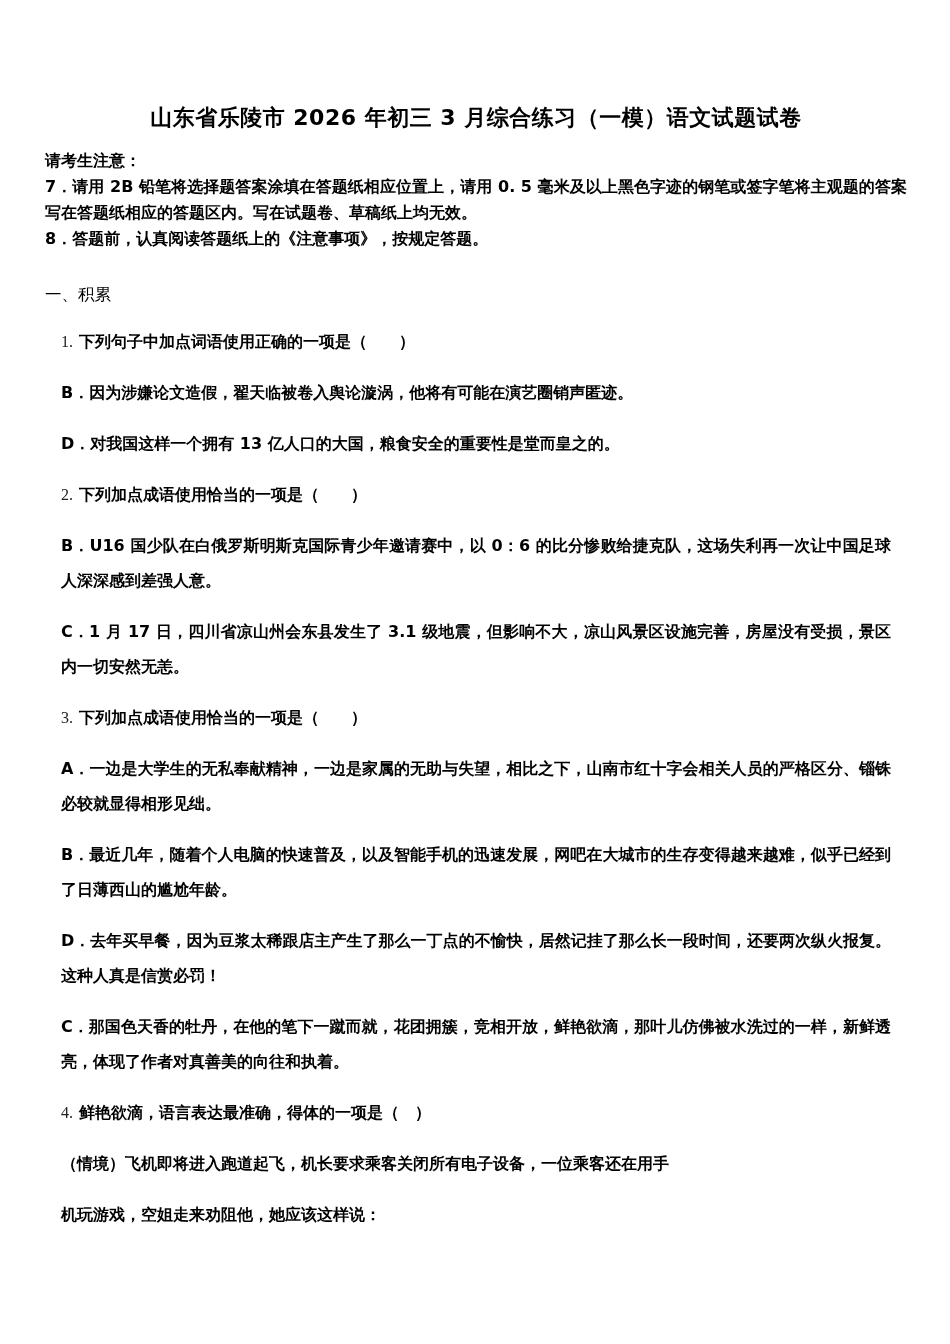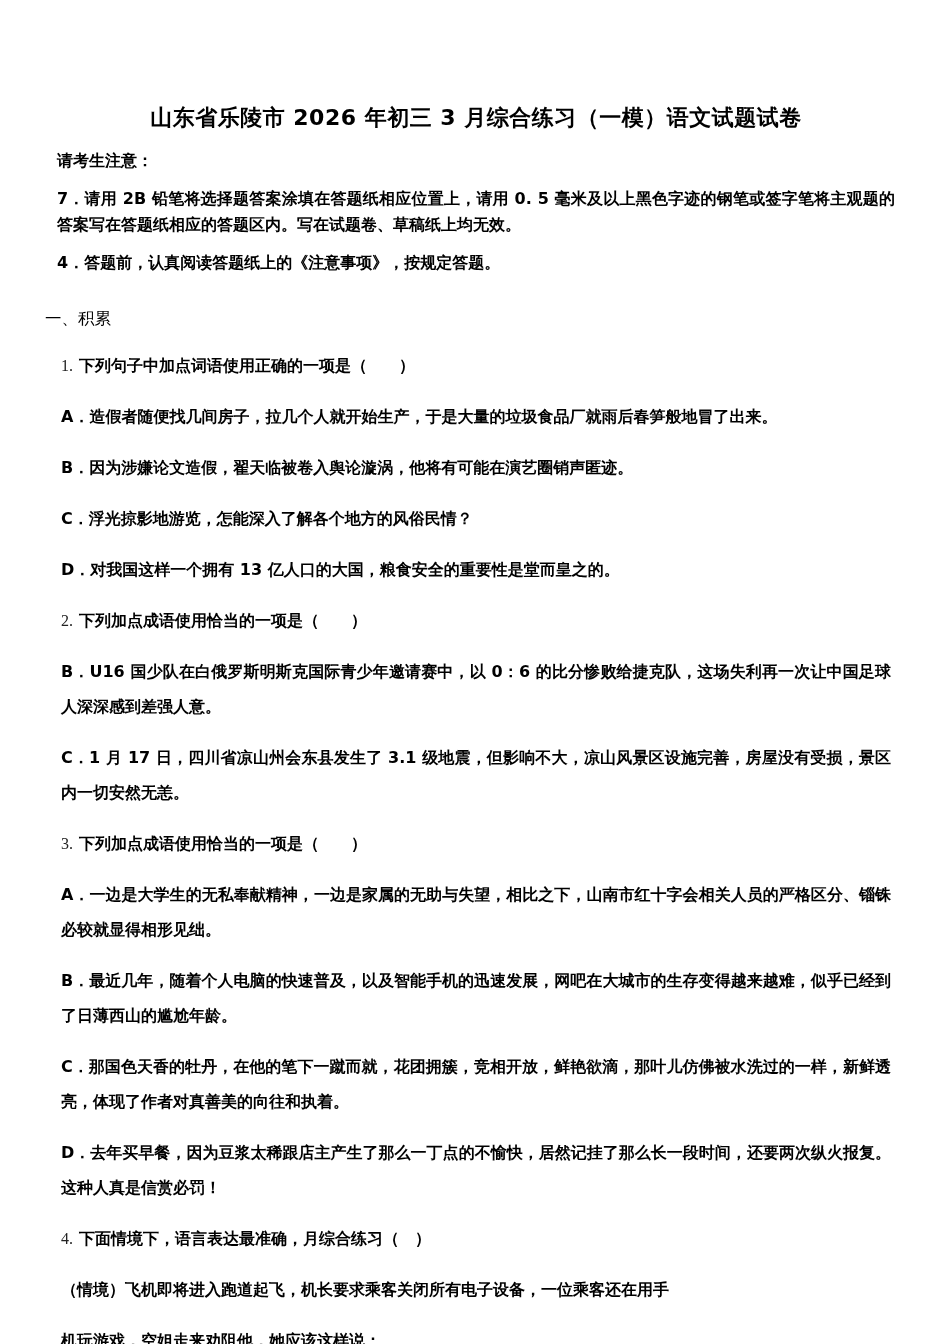--- a/index.html
+++ b/index.html
@@ -23,21 +23,21 @@
     font-weight: 700;
     text-align: center;
     margin: 0 0 16px 0;
     line-height: 28px;
     letter-spacing: 0.5px;
   }
   .notice-line {
     font-size: 16px;
     font-weight: 600;
     line-height: 26px;
-    margin: 12px;
+    margin: 0;
     text-align: justify;
   }
   .section-heading {
     font-size: 16.5px;
     font-weight: 400;
     line-height: 26px;
     margin: 30px 0 0 0;
   }
   .qline {
     font-size: 16px;
@@ -56,38 +56,36 @@
 </head>
 <body>
 
 <div class="page">
 
   <h1 class="title">山东省乐陵市 2026 年初三 3 月综合练习（一模）语文试题试卷</h1>
 
   <div>
     <p class="notice-line">请考生注意：</p>
     <p class="notice-line">7．请用 2B 铅笔将选择题答案涂填在答题纸相应位置上，请用 0. 5 毫米及以上黑色字迹的钢笔或签字笔将主观题的答案写在答题纸相应的答题区内。写在试题卷、草稿纸上均无效。</p>
-    <p class="notice-line">4．答题前，认真阅读答题纸上的《注意事项》，按规定答题。</p>
+    <p class="notice-line">8．答题前，认真阅读答题纸上的《注意事项》，按规定答题。</p>
   </div>
 
   <p class="section-heading">一、积累</p>
 
   <p class="qline"><span class="qnum">1.</span><span>下列句子中加点词语使用正确的一项是（　　）</span></p>
-  <p class="qline">A．造假者随便找几间房子，拉几个人就开始生产，于是大量的垃圾食品厂就雨后春笋般地冒了出来。</p>
   <p class="qline">B．因为涉嫌论文造假，翟天临被卷入舆论漩涡，他将有可能在演艺圈销声匿迹。</p>
-  <p class="qline">C．浮光掠影地游览，怎能深入了解各个地方的风俗民情？</p>
   <p class="qline">D．对我国这样一个拥有 13 亿人口的大国，粮食安全的重要性是堂而皇之的。</p>
 
   <p class="qline"><span class="qnum">2.</span><span>下列加点成语使用恰当的一项是（　　）</span></p>
   <p class="qline">B．U16 国少队在白俄罗斯明斯克国际青少年邀请赛中，以 0：6 的比分惨败给捷克队，这场失利再一次让中国足球人深深感到差强人意。</p>
   <p class="qline">C．1 月 17 日，四川省凉山州会东县发生了 3.1 级地震，但影响不大，凉山风景区设施完善，房屋没有受损，景区内一切安然无恙。</p>
 
   <p class="qline"><span class="qnum">3.</span><span>下列加点成语使用恰当的一项是（　　）</span></p>
   <p class="qline">A．一边是大学生的无私奉献精神，一边是家属的无助与失望，相比之下，山南市红十字会相关人员的严格区分、锱铢必较就显得相形见绌。</p>
   <p class="qline">B．最近几年，随着个人电脑的快速普及，以及智能手机的迅速发展，网吧在大城市的生存变得越来越难，似乎已经到了日薄西山的尴尬年龄。</p>
+  <p class="qline">D．去年买早餐，因为豆浆太稀跟店主产生了那么一丁点的不愉快，居然记挂了那么长一段时间，还要两次纵火报复。这种人真是信赏必罚！</p>
   <p class="qline">C．那国色天香的牡丹，在他的笔下一蹴而就，花团拥簇，竞相开放，鲜艳欲滴，那叶儿仿佛被水洗过的一样，新鲜透亮，体现了作者对真善美的向往和执着。</p>
-  <p class="qline">D．去年买早餐，因为豆浆太稀跟店主产生了那么一丁点的不愉快，居然记挂了那么长一段时间，还要两次纵火报复。这种人真是信赏必罚！</p>
 
-  <p class="qline"><span class="qnum">4.</span><span>下面情境下，语言表达最准确，月综合练习（　）</span></p>
+  <p class="qline"><span class="qnum">4.</span><span>鲜艳欲滴，语言表达最准确，得体的一项是（　）</span></p>
   <p class="qline">（情境）飞机即将进入跑道起飞，机长要求乘客关闭所有电子设备，一位乘客还在用手</p>
   <p class="qline">机玩游戏，空姐走来劝阻他，她应该这样说：</p>
 
 </div>
 
 </body></html>

